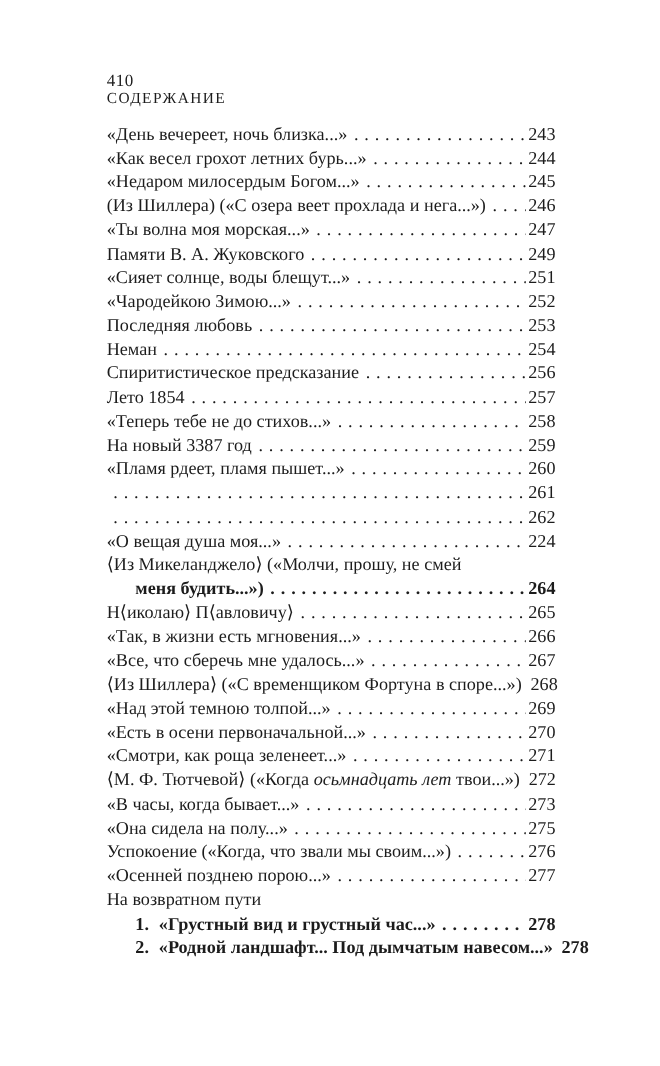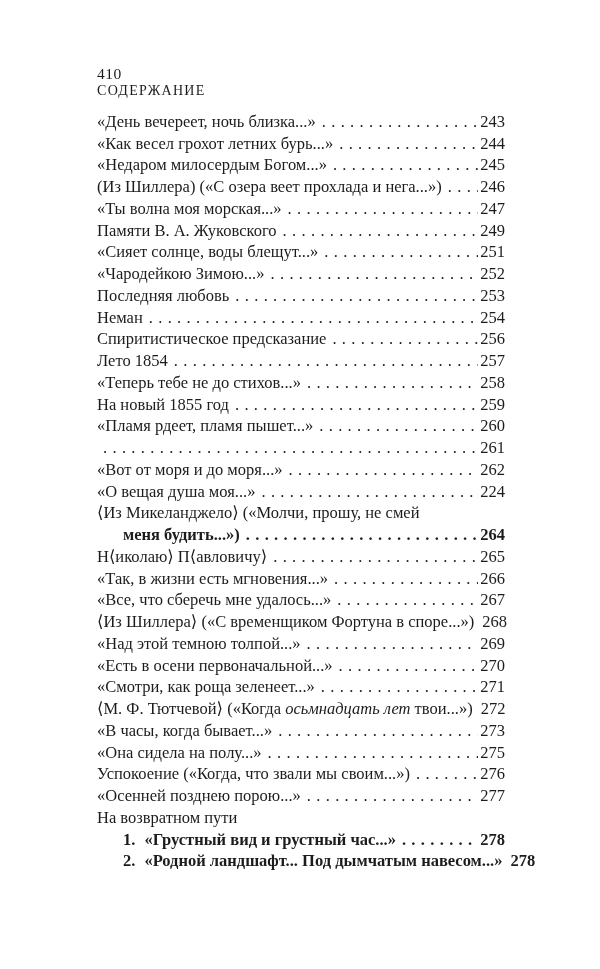--- a/index.html
+++ b/index.html
@@ -139,35 +139,34 @@
         <span class="title">Лето 1854</span>
         <span class="leader"><span class="dots">. . . . . . . . . . . . . . . . . . . . . . . . . . . . . . . . . . . . . . . . . . . . . . . . . . . . . . . . . . . . . . . . . . . . . . . . . . . . . . . . </span></span>
         <span class="pg">257</span>
       </div>
       <div class="row">
         <span class="title">«Теперь тебе не до стихов...»</span>
         <span class="leader"><span class="dots">. . . . . . . . . . . . . . . . . . . . . . . . . . . . . . . . . . . . . . . . . . . . . . . . . . . . . . . . . . . . . . . . . . . . . . . . . . . . . . . . </span></span>
         <span class="pg">258</span>
       </div>
       <div class="row">
-        <span class="title">На новый 1855 год</span>
+        <span class="title">На новый 3387 год</span>
         <span class="leader"><span class="dots">. . . . . . . . . . . . . . . . . . . . . . . . . . . . . . . . . . . . . . . . . . . . . . . . . . . . . . . . . . . . . . . . . . . . . . . . . . . . . . . . </span></span>
         <span class="pg">259</span>
       </div>
       <div class="row">
         <span class="title">«Пламя рдеет, пламя пышет...»</span>
         <span class="leader"><span class="dots">. . . . . . . . . . . . . . . . . . . . . . . . . . . . . . . . . . . . . . . . . . . . . . . . . . . . . . . . . . . . . . . . . . . . . . . . . . . . . . . . </span></span>
         <span class="pg">260</span>
       </div>
       <div class="row">
         <span class="leader"><span class="dots">. . . . . . . . . . . . . . . . . . . . . . . . . . . . . . . . . . . . . . . . . . . . . . . . . . . . . . . . . . . . . . . . . . . . . . . . . . . . . . . . </span></span>
         <span class="pg">261</span>
       </div>
       <div class="row">
-        <span class="title">«Вот от моря и до моря...»</span>
         <span class="leader"><span class="dots">. . . . . . . . . . . . . . . . . . . . . . . . . . . . . . . . . . . . . . . . . . . . . . . . . . . . . . . . . . . . . . . . . . . . . . . . . . . . . . . . </span></span>
         <span class="pg">262</span>
       </div>
       <div class="row">
         <span class="title">«О вещая душа моя...»</span>
         <span class="leader"><span class="dots">. . . . . . . . . . . . . . . . . . . . . . . . . . . . . . . . . . . . . . . . . . . . . . . . . . . . . . . . . . . . . . . . . . . . . . . . . . . . . . . . </span></span>
         <span class="pg">224</span>
       </div>
       <div class="row">
         <span class="title">⟨Из Микеланджело⟩ («Молчи, прошу, не смей</span>

